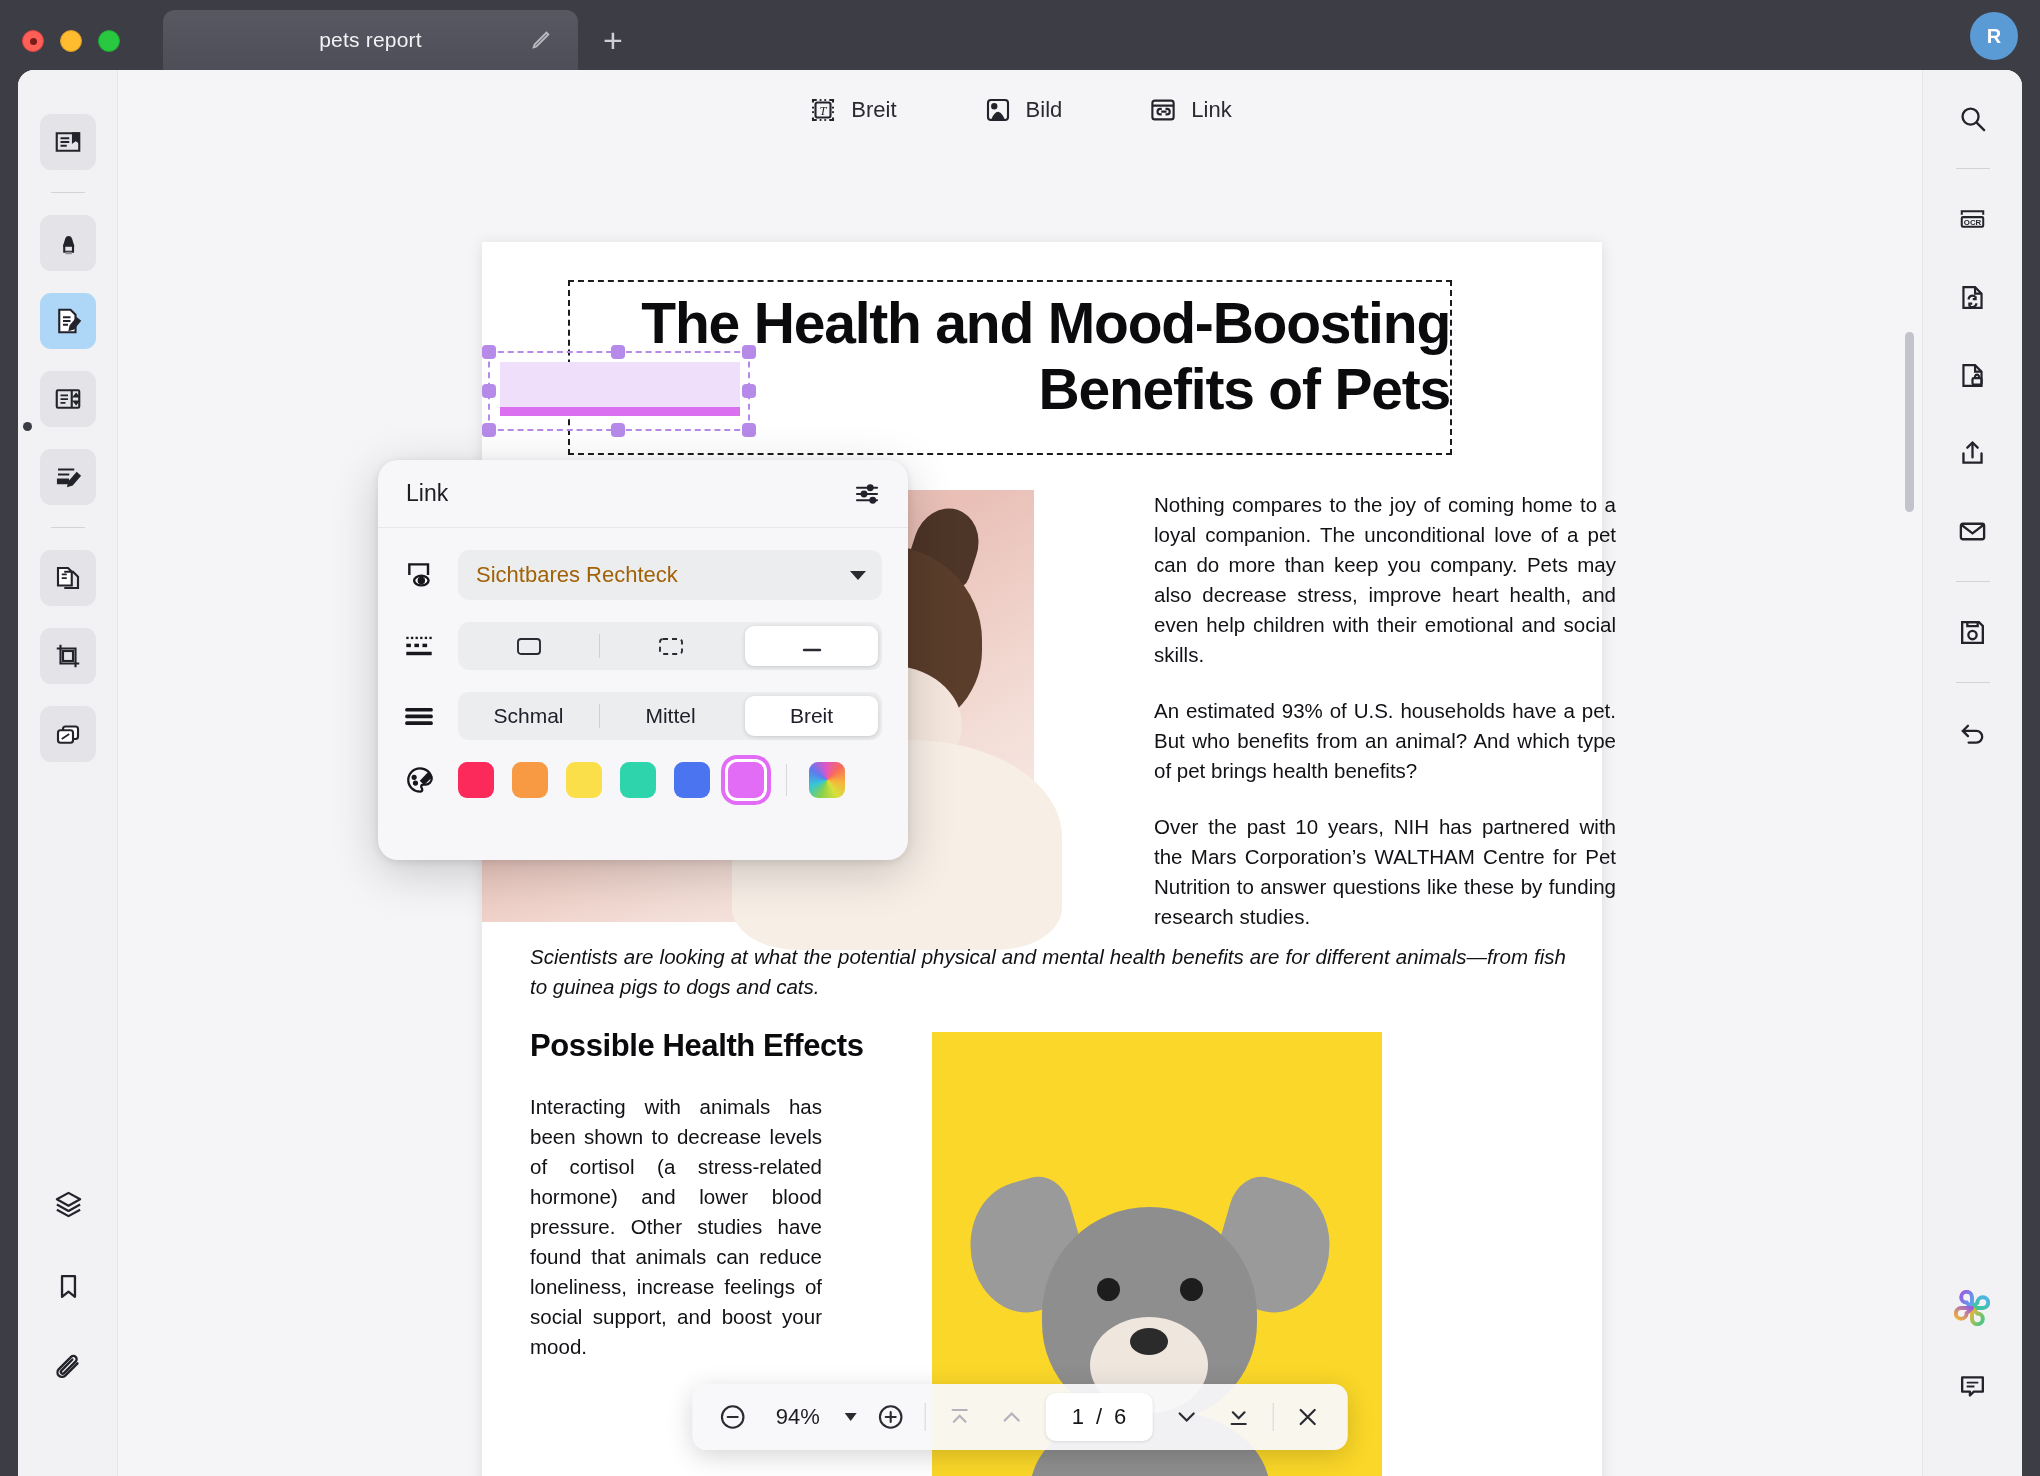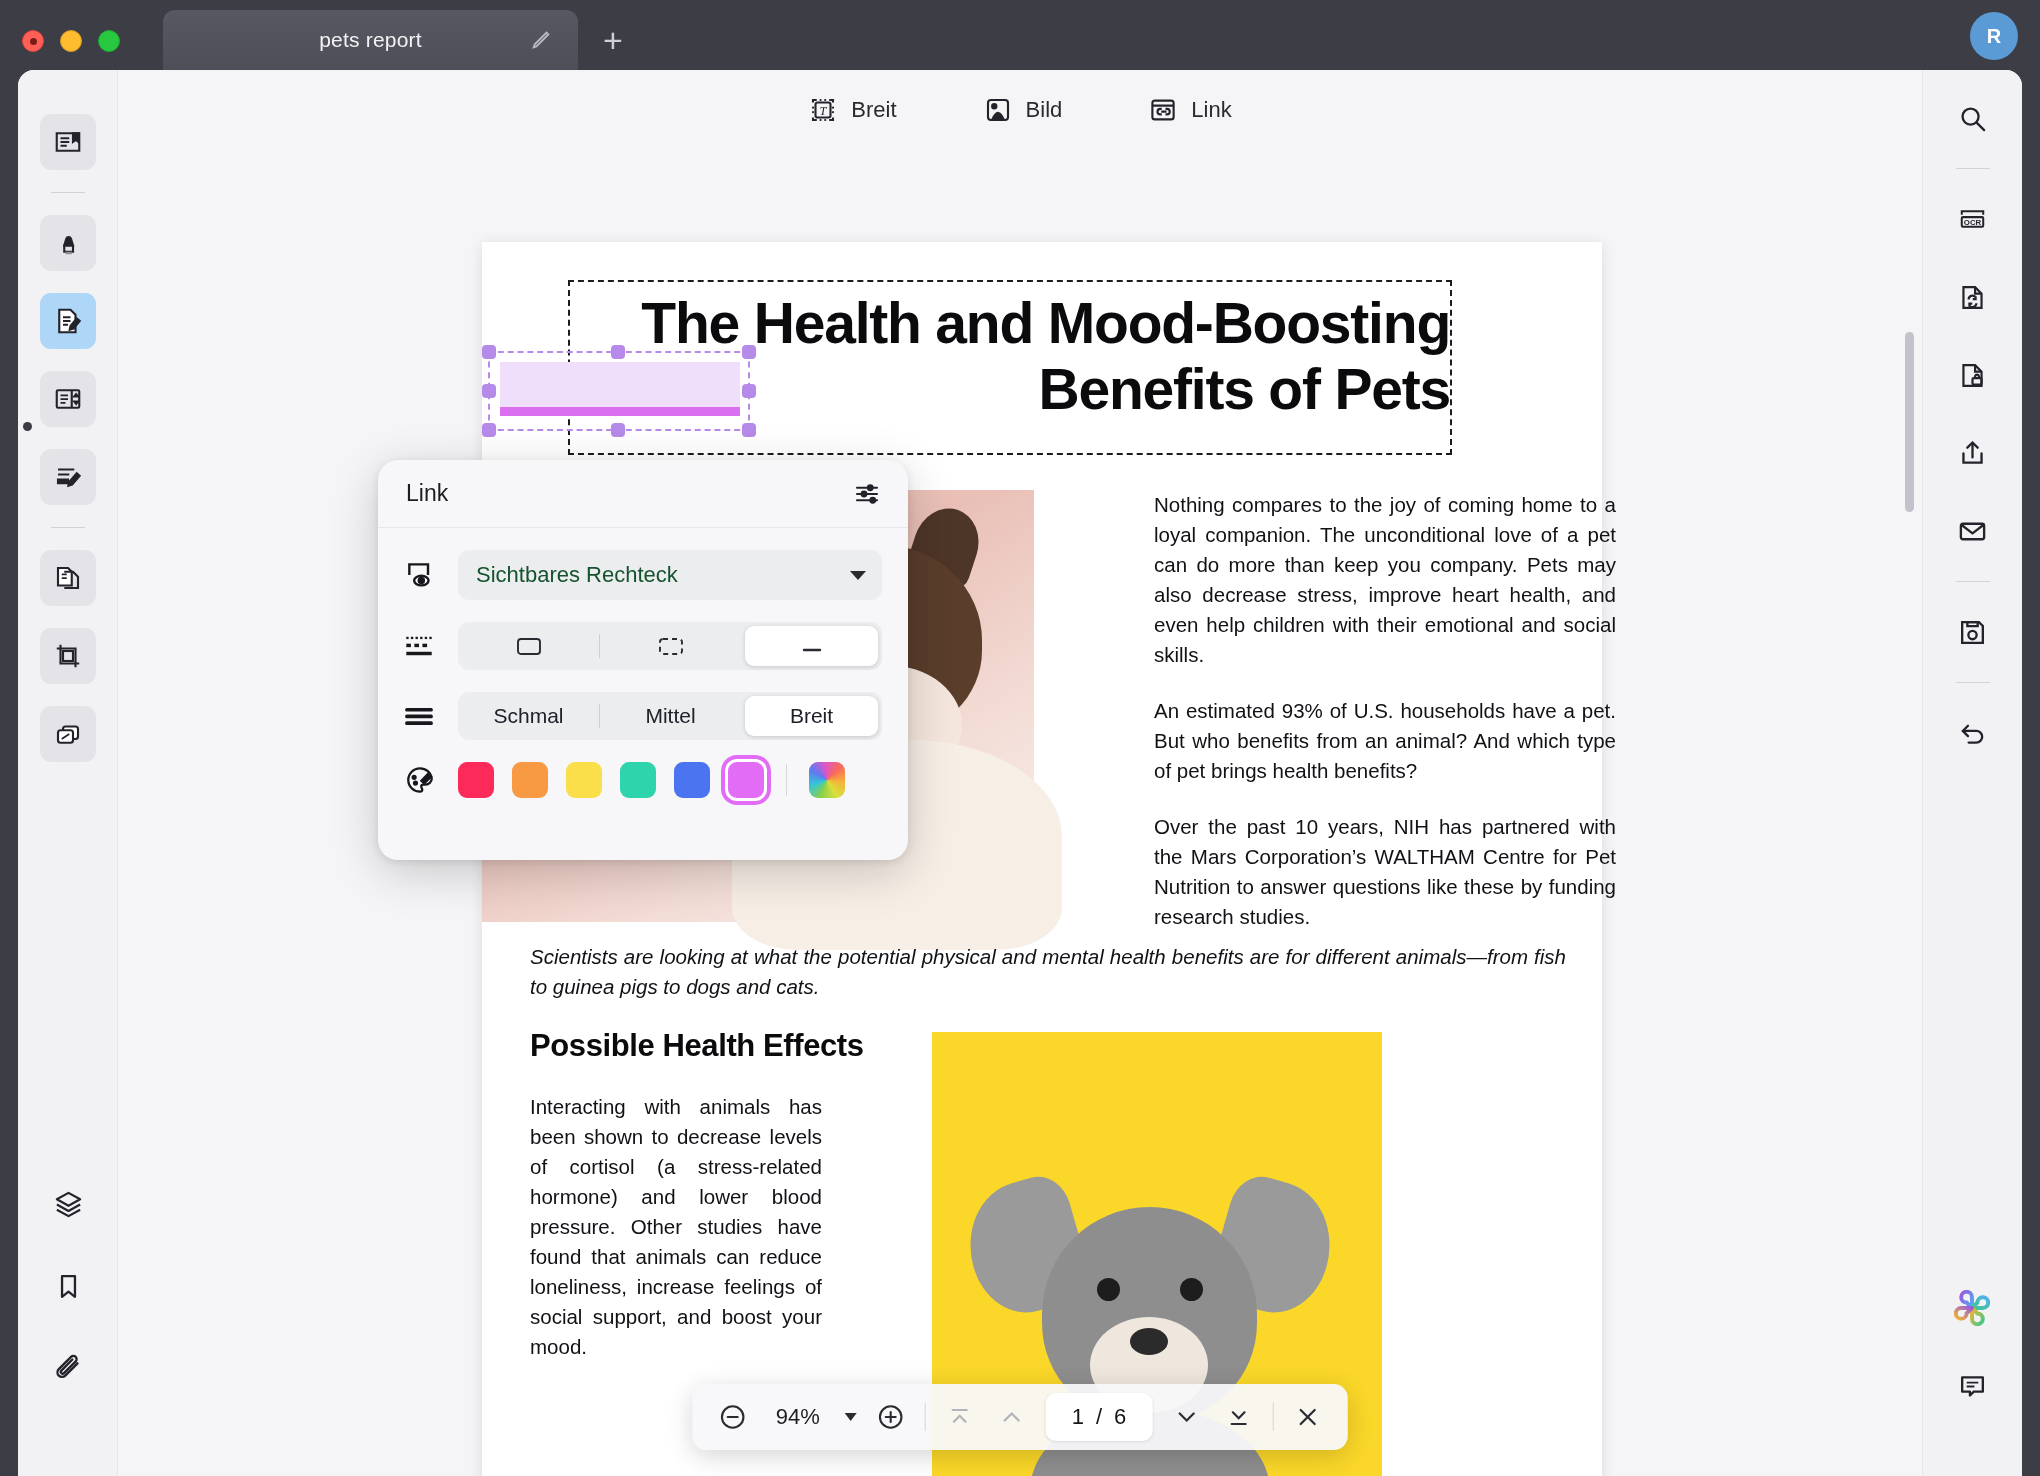--- a/index.html
+++ b/index.html
@@ -277,21 +277,21 @@
     box-shadow: 0 1px 4px rgba(0,0,0,.16);
   }
   .seg-div { width: 1px; height: 24px; background: #cfcfd6; }
 
   #select-field {
     flex: 1; height: 50px; margin-left: 10px;
     background: #ecedef; border-radius: 11px;
     display: flex; align-items: center; padding: 0 18px;
     cursor: pointer; position: relative;
   }
-  #select-value { font-size: 22px; color: #14532d; }
+  #select-value { font-size: 22px; color: #a16207; }
   #select-caret {
     position: absolute; right: 16px; top: 50%;
     margin-top: -4px;
     width: 0; height: 0;
     border-left: 8px solid transparent; border-right: 8px solid transparent;
     border-top: 9px solid #2a2a31;
   }
 
   #swatch-row { display: flex; align-items: center; gap: 18px; margin-left: 10px; }
   .swatch {

